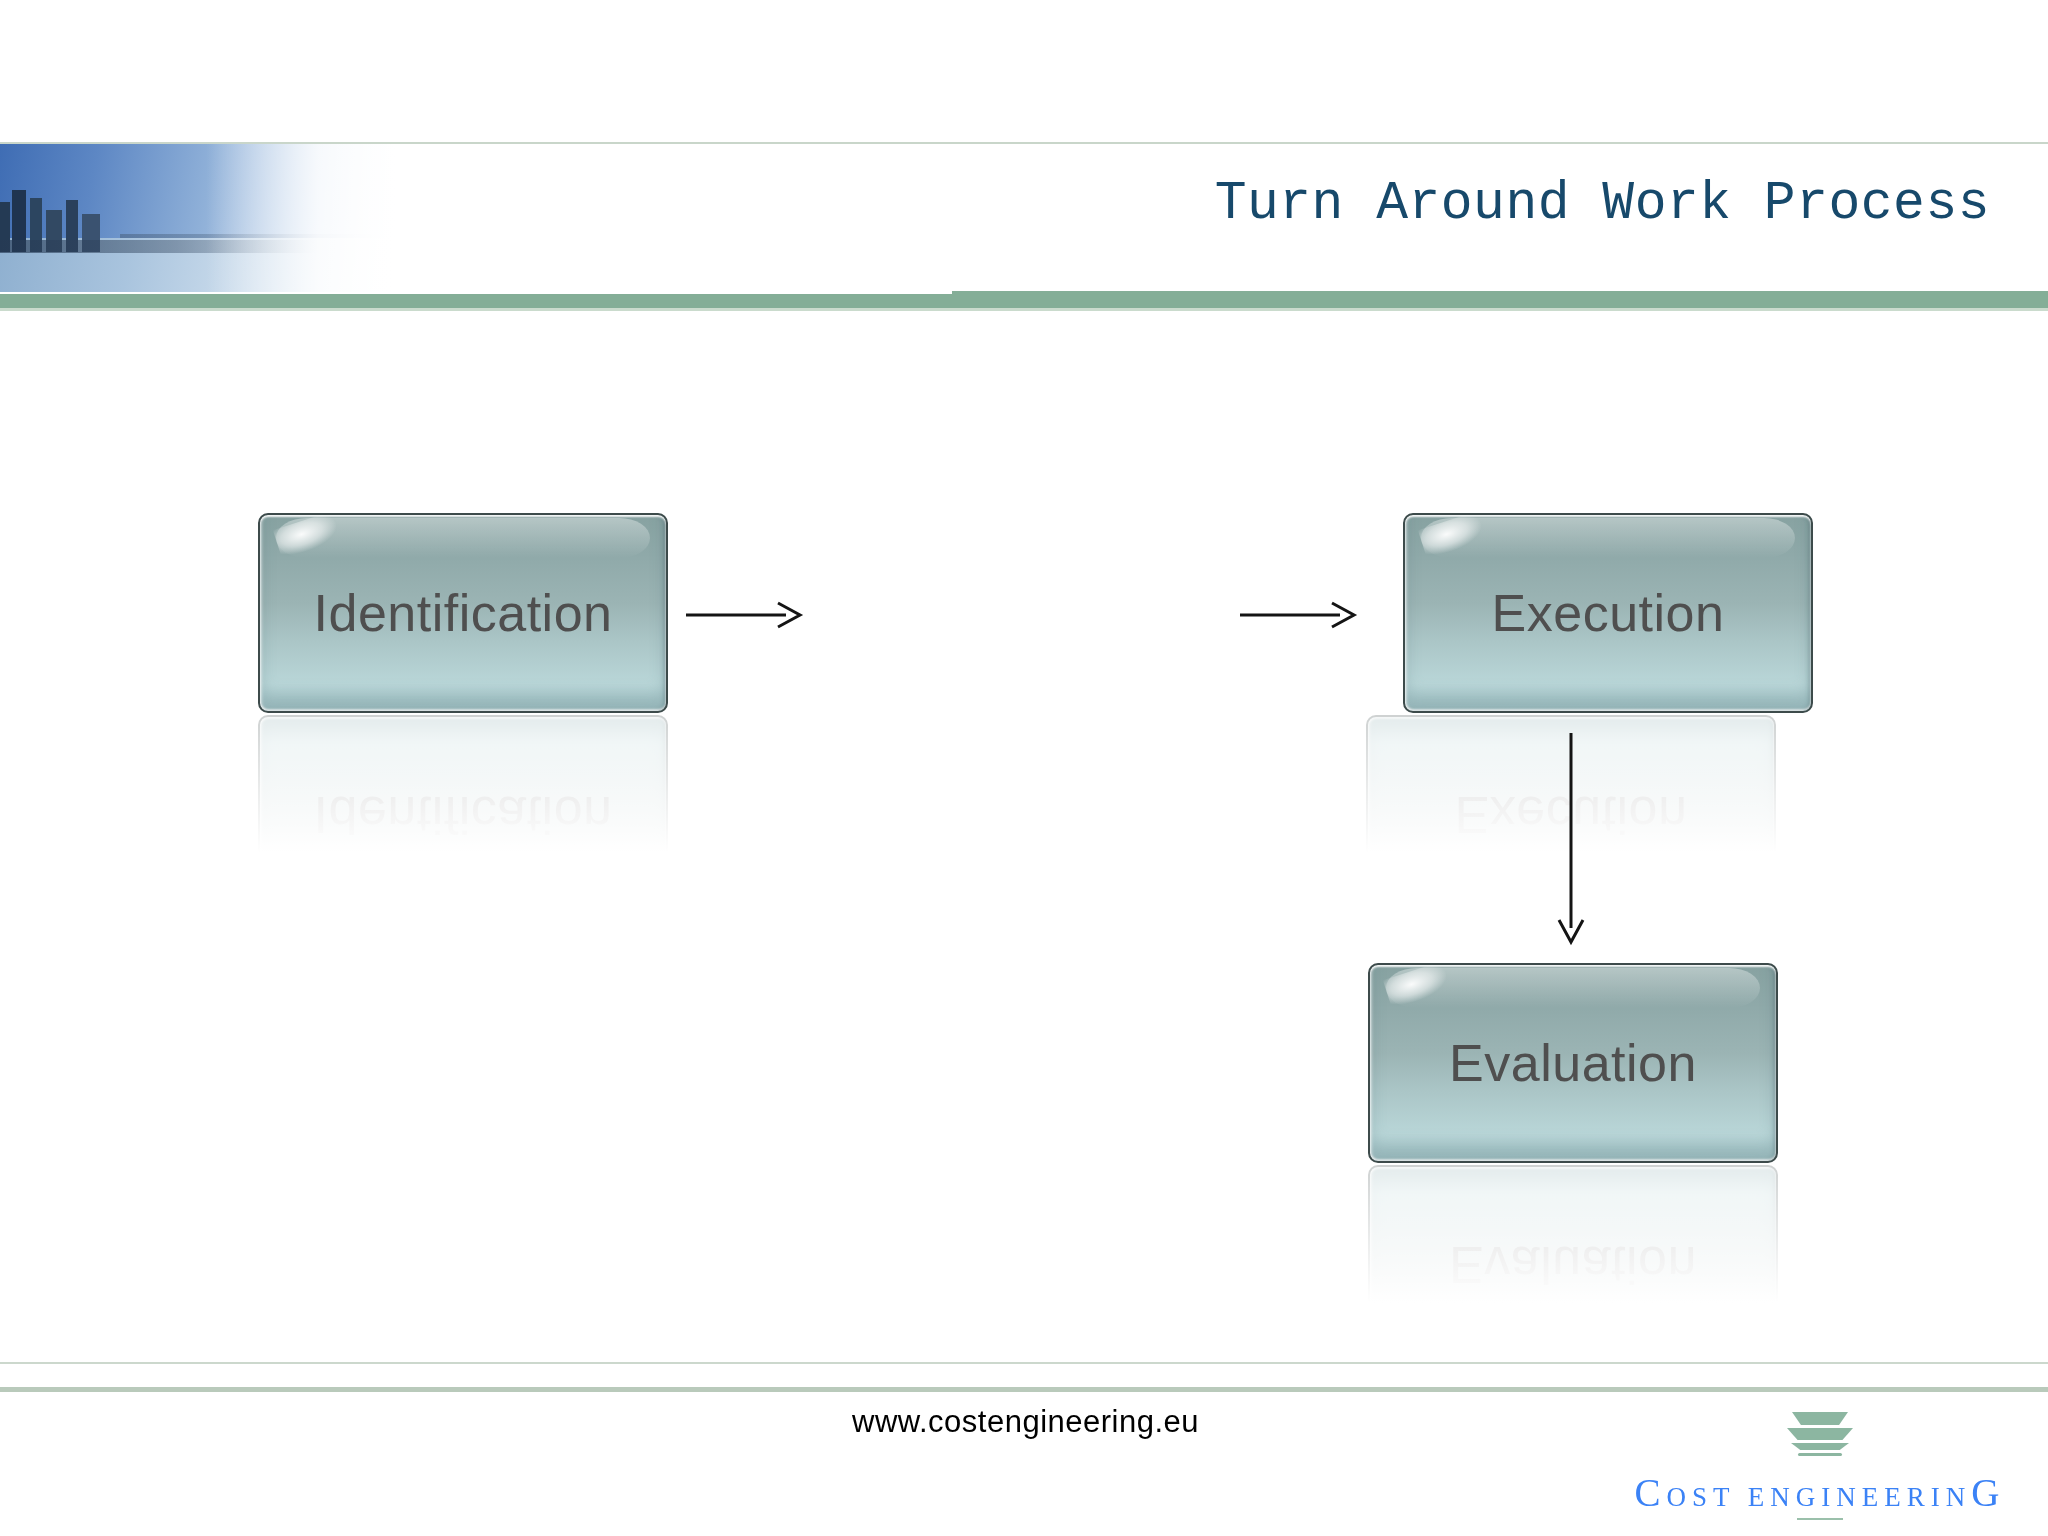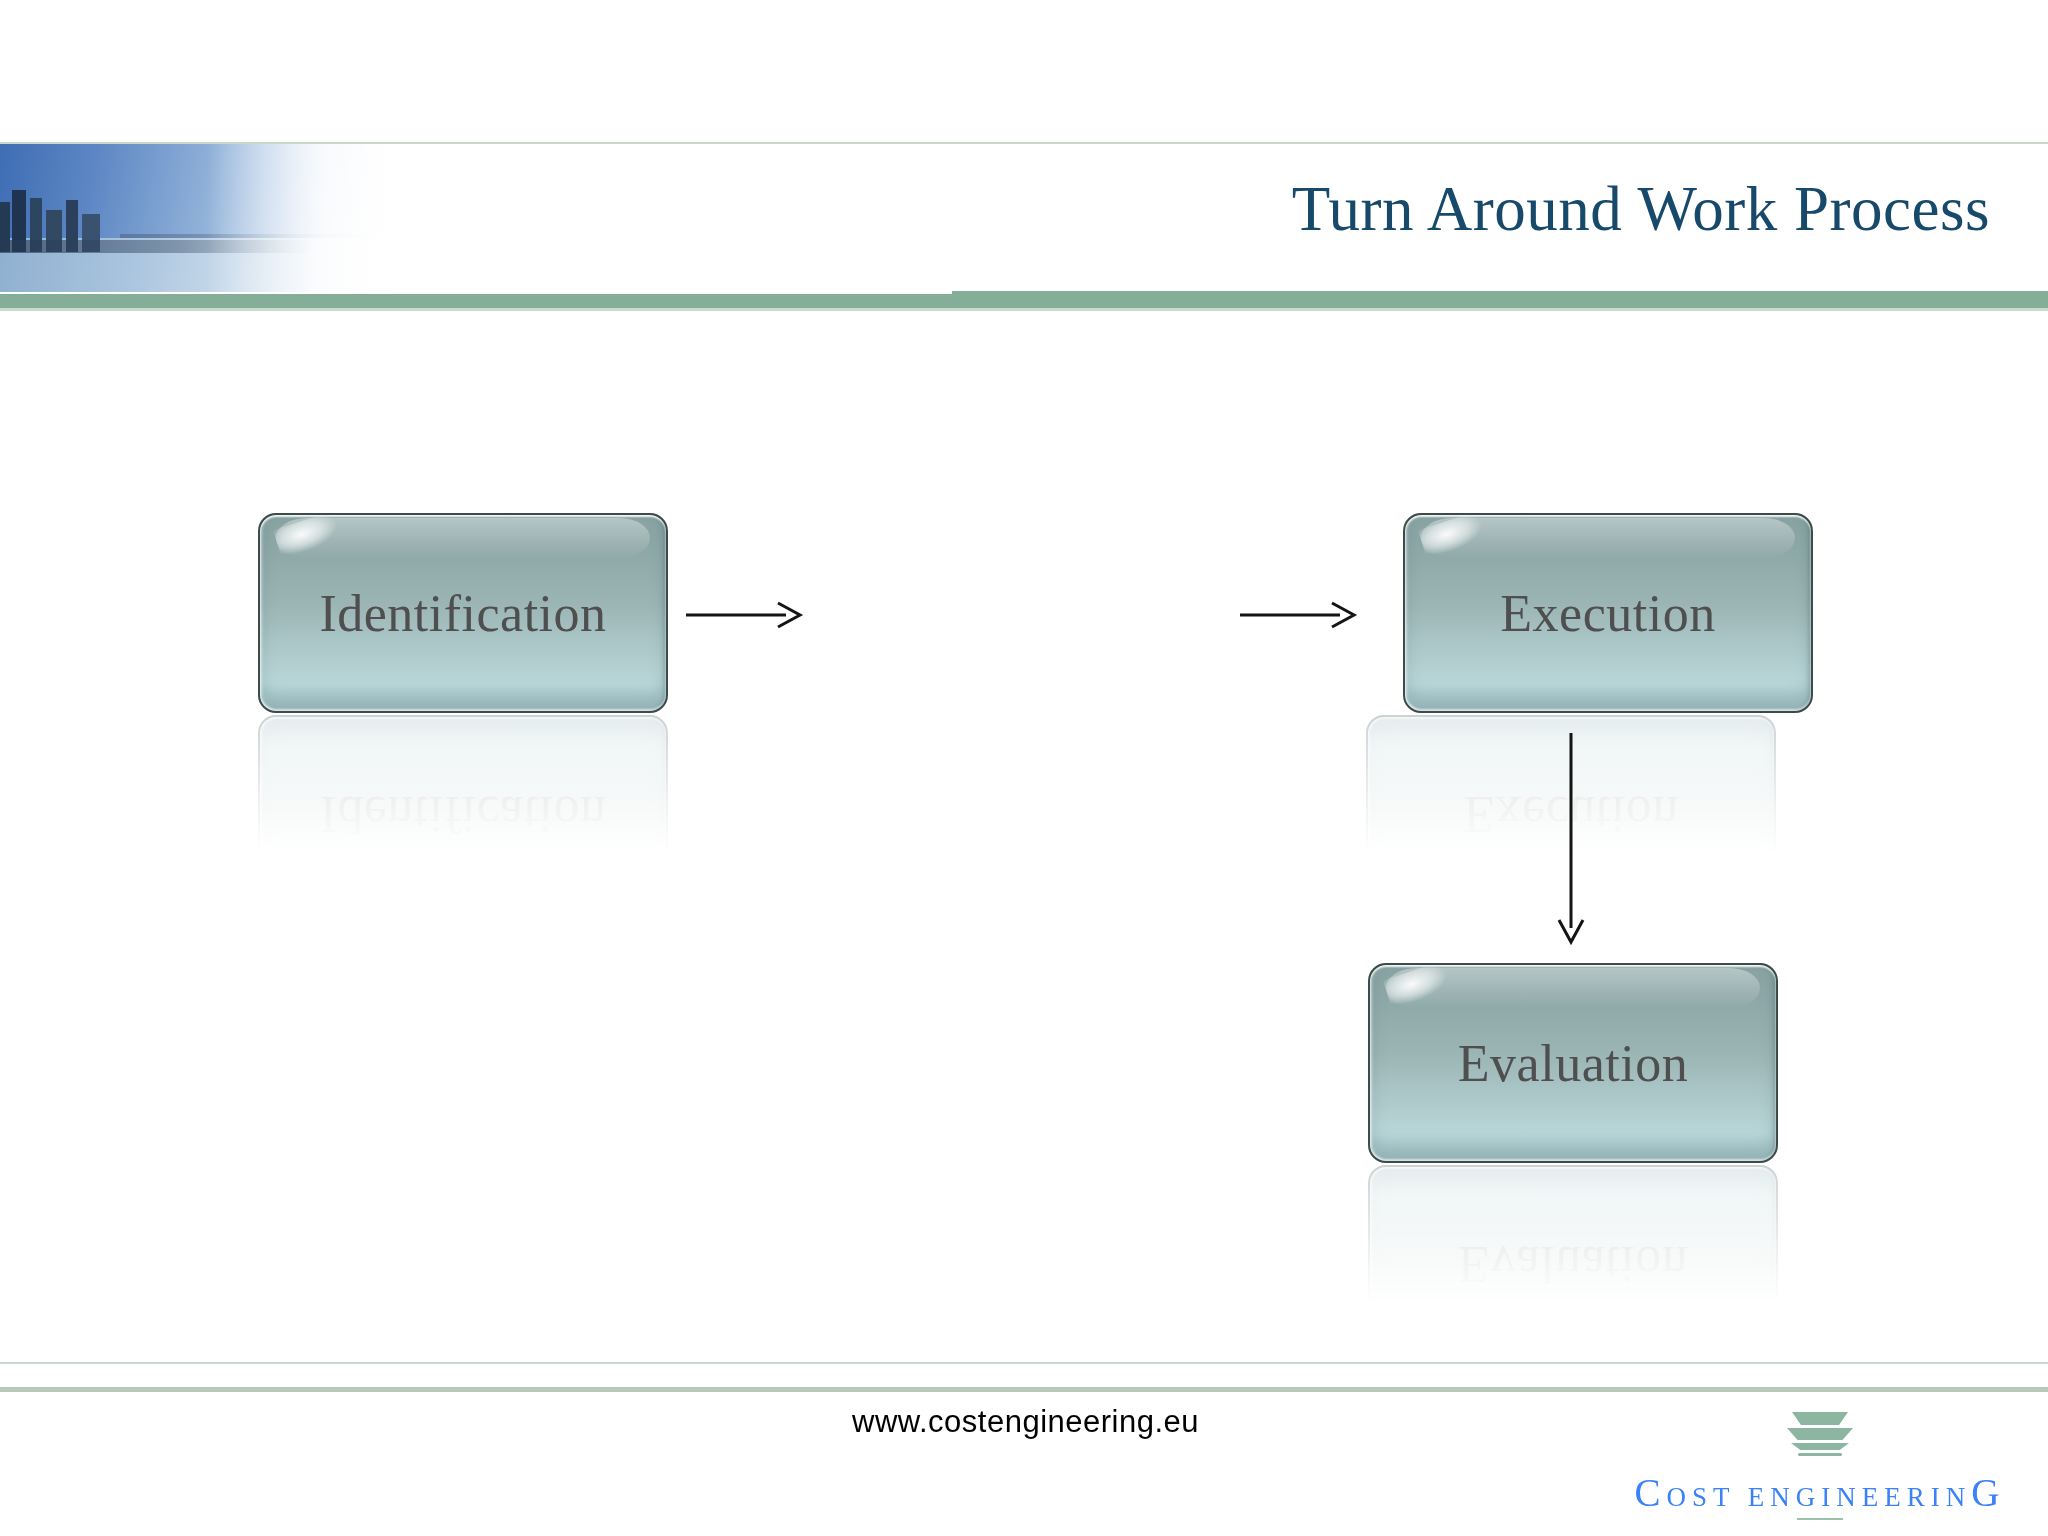--- a/index.html
+++ b/index.html
@@ -16,37 +16,37 @@
   .ph-water{position:absolute;left:0;top:94px;width:100%;height:54px;
           background:linear-gradient(100deg,#8fb0d0 0%,#a9c4de 30%,#d5e3f0 65%,#ffffff 95%);}
   .ph-b{position:absolute;background:#243a54;}
   .ph-strip{position:absolute;left:0;top:96px;width:320px;height:13px;
           background:linear-gradient(to right,rgba(38,58,84,.65) 0%,rgba(60,80,105,.45) 55%,rgba(90,110,135,0) 100%);}
   .ph-bridge{position:absolute;left:120px;top:90px;width:270px;height:4px;
           background:linear-gradient(to right,rgba(70,92,118,.5),rgba(120,140,165,0));}
   .ph-fade{position:absolute;inset:0;
           background:linear-gradient(to right,rgba(255,255,255,0) 48%,rgba(255,255,255,.85) 74%,#ffffff 92%);}
 
-  .slide-title{position:absolute;right:58px;top:178px;font-family:Liberation Serif, serif;
-          font-size:63px;line-height:1;color:#17496b;letter-spacing:.5px;white-space:nowrap;}
+  .slide-title{position:absolute;right:58px;top:178px;font-family:Liberation Mono, monospace;
+          font-size:53px;line-height:1;color:#17496b;letter-spacing:.5px;white-space:nowrap;}
 
   .band-main{position:absolute;left:0;top:294px;width:952px;height:14px;background:#84ae97;}
   .band-step{position:absolute;left:952px;top:291px;width:1096px;height:17px;background:#84ae97;}
   .band-light{position:absolute;left:0;top:308px;width:2048px;height:3px;background:#cadbcd;}
 
   
   .box-group{position:absolute;width:410px;}
-  .pbox{position:relative;width:406px;height:196px;border:2px solid #3d4b4b;border-radius:18px;
+  .pbox{position:relative;width:406px;height:196px;border:2px solid #3d4b4b;border-radius:10px;
         background:linear-gradient(180deg,#87a2a1 0%,#8fa9a9 20%,#9bb4b4 45%,#abc6c7 65%,#b9d6d8 86%,#b2d1d3 100%);
         box-shadow:inset 0 2px 2px rgba(255,255,255,.9),
                    inset 2px 0 3px rgba(255,255,255,.5),
                    inset -2px 0 4px rgba(50,80,85,.3),
                    inset 0 -2px 2px rgba(255,255,255,.75),
                    inset 0 -16px 16px rgba(70,105,110,.28);
-        display:flex;align-items:center;justify-content:center;font-family:Liberation Serif, serif;}
+        display:flex;align-items:center;justify-content:center;}
   .pbox::before{content:"";position:absolute;left:4%;right:4%;top:3px;height:40px;
         border-radius:34px/22px;
         background:linear-gradient(rgba(255,255,255,.38),rgba(255,255,255,0));pointer-events:none;}
   .pbox::after{content:"";position:absolute;left:16px;top:5px;width:62px;height:30px;
         background:radial-gradient(ellipse at 42% 42%,rgba(255,255,255,.95) 0%,rgba(255,255,255,.5) 42%,rgba(255,255,255,0) 72%);
         transform:rotate(-18deg);pointer-events:none;}
   .pbox-label{font-size:52px;color:#4f4f4f;letter-spacing:.5px;}
 
   .reflection{position:absolute;left:0;top:202px;width:410px;height:172px;overflow:hidden;pointer-events:none;}
   .mirror{transform:scaleY(-1);opacity:.55;}

